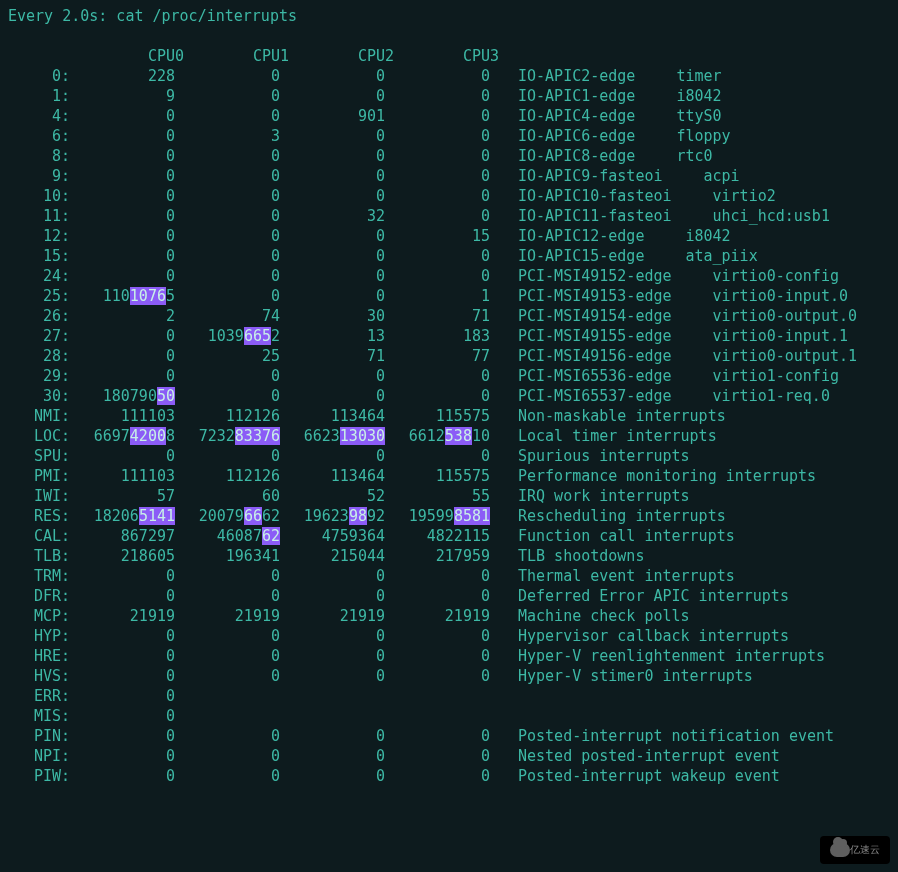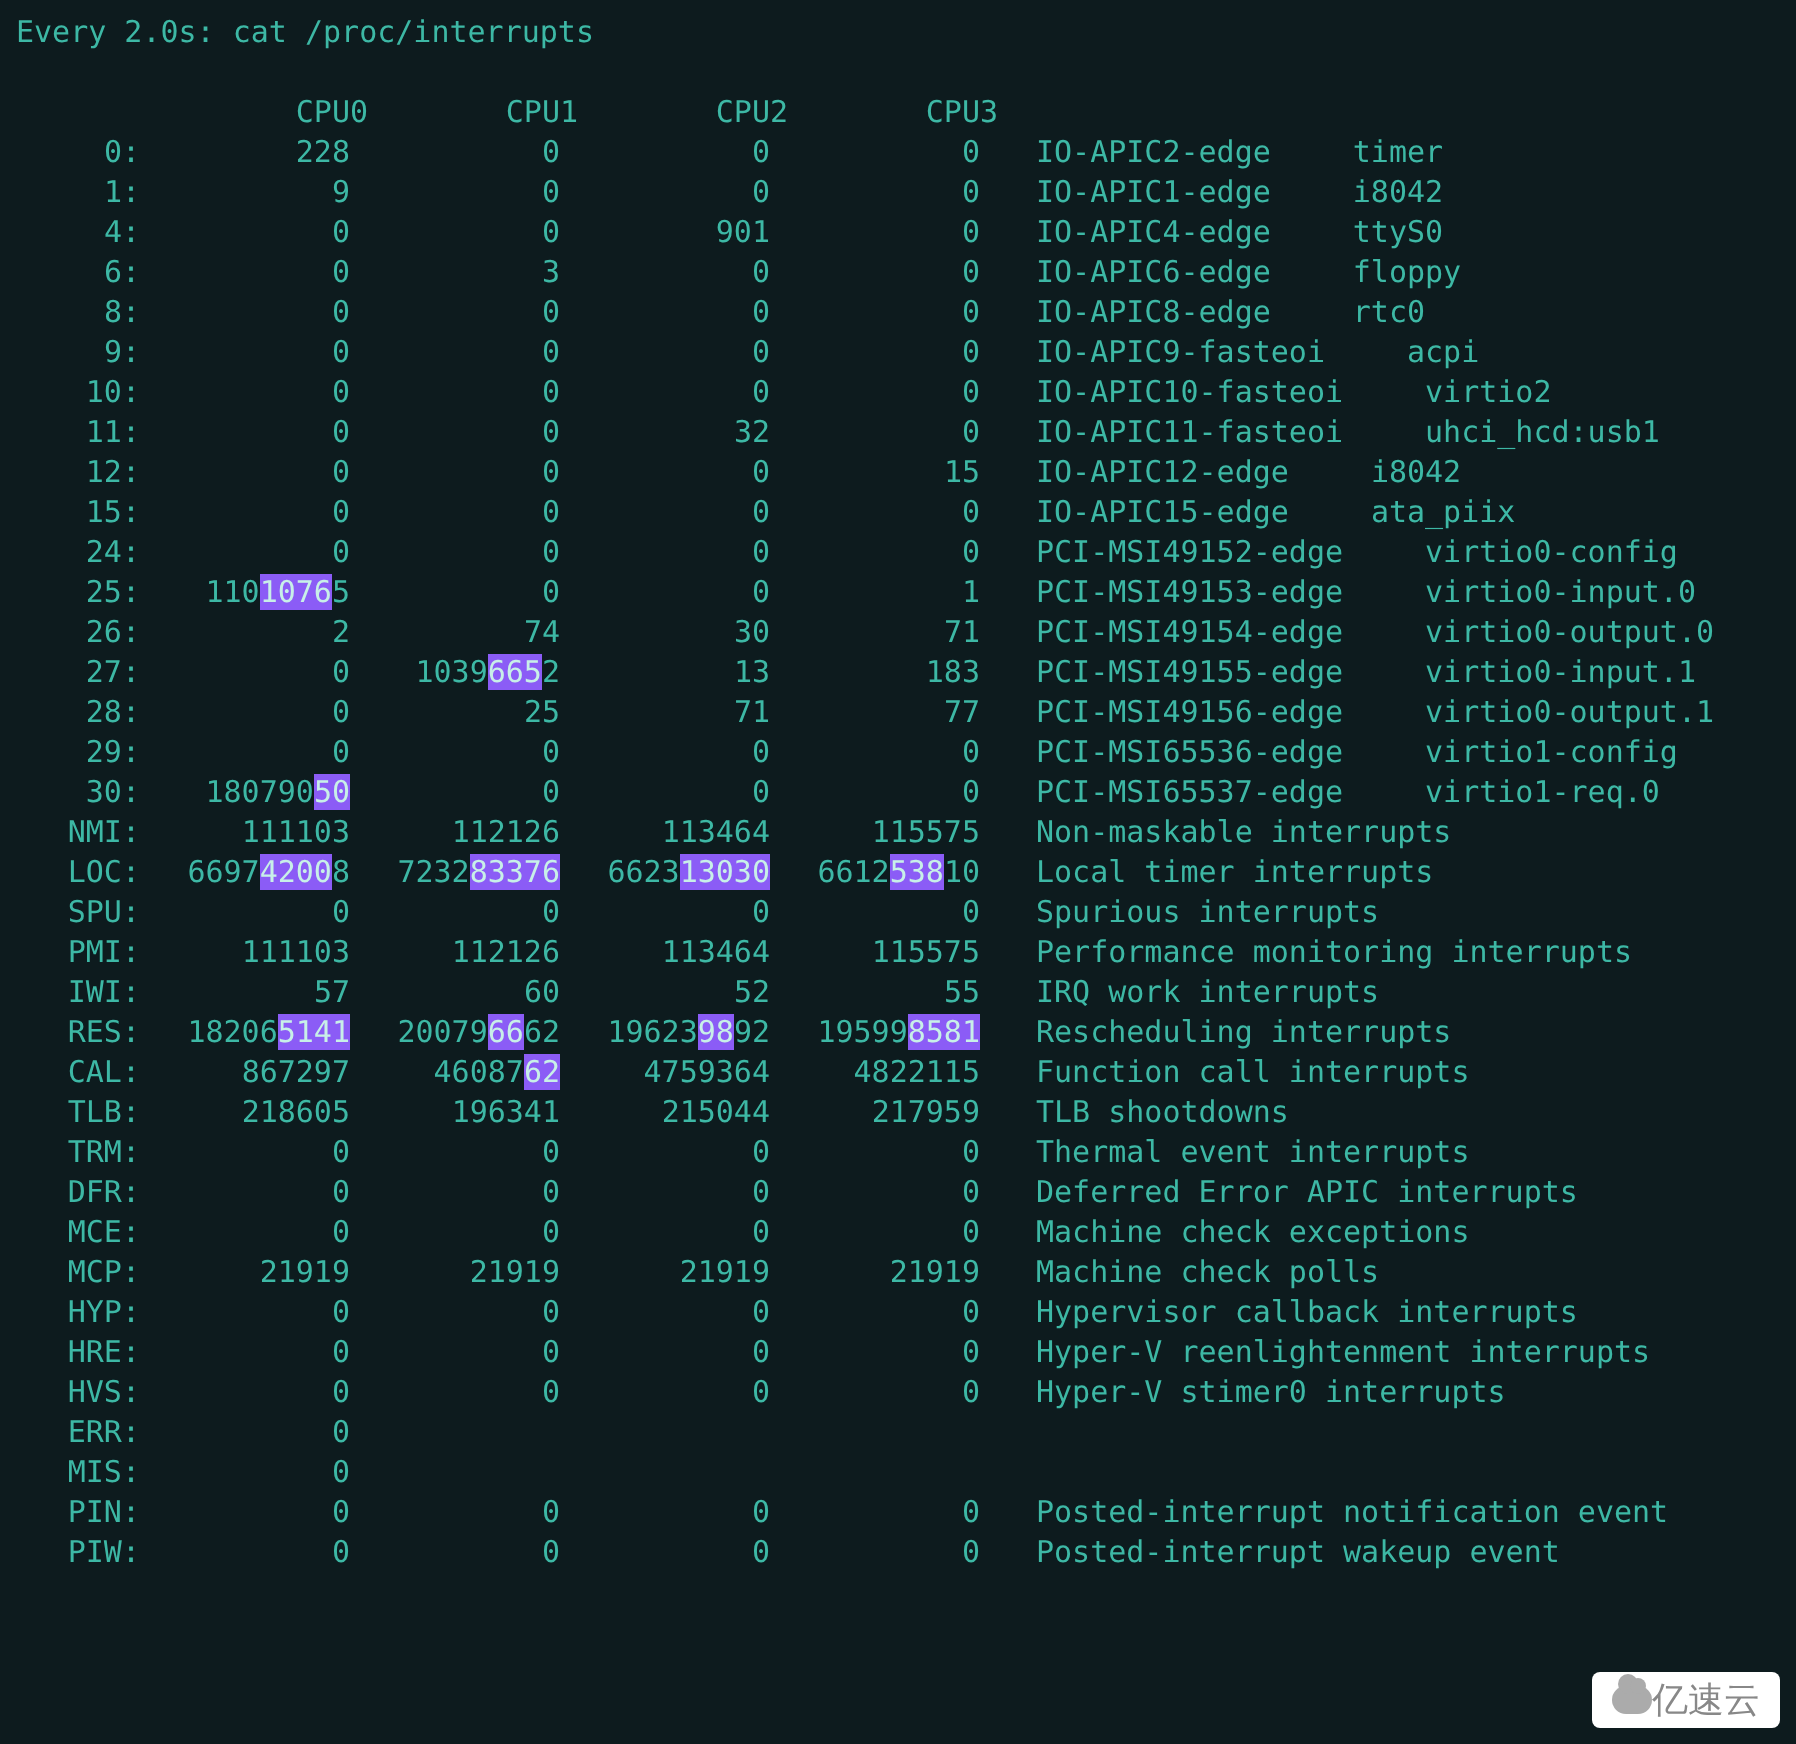--- a/index.html
+++ b/index.html
@@ -21,24 +21,24 @@
   .cpu  { display:inline-block; width: 105px; text-align: right; }
   .src  { display:inline-block; padding-left: 28px; }
   .edge { display:inline-block;text-align:center; }
   .dev  { display:inline-block;margin-left:41px; }
   .hl   { background: #8b5cf6; color: #c8f0e8; }
   .cpuhdr { display:inline-block; width:105px; text-align:right; }
   .watermark {
     position: fixed;
     right: 8px;
     bottom: 8px;
-    background: #ffffff;
+    background: #000000;
     color: #888;
     font-family: sans-serif;
-    font-size: 18px;
+    font-size: 10px;
     padding: 4px 10px;
     border-radius: 4px;
     display:flex;
     align-items:center;
     gap:0;
   }
   .watermark .cloud {
     display:inline-block;
     width:20px; height:14px;
     background:#888;
@@ -83,27 +83,27 @@
     <div class="row"><span class="label">NMI:</span><span class="cpu">111103</span><span class="cpu">112126</span><span class="cpu">113464</span><span class="cpu">115575</span><span class="src">Non-maskable interrupts</span></div>
     <div class="row"><span class="label">LOC:</span><span class="cpu"><span>6697</span><span class="hl">4200</span><span>8</span></span><span class="cpu"><span>7232</span><span class="hl">83376</span></span><span class="cpu"><span>6623</span><span class="hl">13030</span></span><span class="cpu"><span>6612</span><span class="hl">538</span><span>10</span></span><span class="src">Local timer interrupts</span></div>
     <div class="row"><span class="label">SPU:</span><span class="cpu">0</span><span class="cpu">0</span><span class="cpu">0</span><span class="cpu">0</span><span class="src">Spurious interrupts</span></div>
     <div class="row"><span class="label">PMI:</span><span class="cpu">111103</span><span class="cpu">112126</span><span class="cpu">113464</span><span class="cpu">115575</span><span class="src">Performance monitoring interrupts</span></div>
     <div class="row"><span class="label">IWI:</span><span class="cpu">57</span><span class="cpu">60</span><span class="cpu">52</span><span class="cpu">55</span><span class="src">IRQ work interrupts</span></div>
     <div class="row"><span class="label">RES:</span><span class="cpu"><span>18206</span><span class="hl">5141</span></span><span class="cpu"><span>20079</span><span class="hl">66</span><span>62</span></span><span class="cpu"><span>19623</span><span class="hl">98</span><span>92</span></span><span class="cpu"><span>19599</span><span class="hl">8581</span></span><span class="src">Rescheduling interrupts</span></div>
     <div class="row"><span class="label">CAL:</span><span class="cpu">867297</span><span class="cpu"><span>46087</span><span class="hl">62</span></span><span class="cpu">4759364</span><span class="cpu">4822115</span><span class="src">Function call interrupts</span></div>
     <div class="row"><span class="label">TLB:</span><span class="cpu">218605</span><span class="cpu">196341</span><span class="cpu">215044</span><span class="cpu">217959</span><span class="src">TLB shootdowns</span></div>
     <div class="row"><span class="label">TRM:</span><span class="cpu">0</span><span class="cpu">0</span><span class="cpu">0</span><span class="cpu">0</span><span class="src">Thermal event interrupts</span></div>
     <div class="row"><span class="label">DFR:</span><span class="cpu">0</span><span class="cpu">0</span><span class="cpu">0</span><span class="cpu">0</span><span class="src">Deferred Error APIC interrupts</span></div>
-    <div class="row"><span class="label">MCE:</span><span class="cpu">0</span><span class="cpu">0</span><span class="cpu">0</span><span class="cpu">0</span><span class="src">Machine check exceptions</span></div>
     <div class="row"><span class="label">MCP:</span><span class="cpu">21919</span><span class="cpu">21919</span><span class="cpu">21919</span><span class="cpu">21919</span><span class="src">Machine check polls</span></div>
     <div class="row"><span class="label">HYP:</span><span class="cpu">0</span><span class="cpu">0</span><span class="cpu">0</span><span class="cpu">0</span><span class="src">Hypervisor callback interrupts</span></div>
     <div class="row"><span class="label">HRE:</span><span class="cpu">0</span><span class="cpu">0</span><span class="cpu">0</span><span class="cpu">0</span><span class="src">Hyper-V reenlightenment interrupts</span></div>
     <div class="row"><span class="label">HVS:</span><span class="cpu">0</span><span class="cpu">0</span><span class="cpu">0</span><span class="cpu">0</span><span class="src">Hyper-V stimer0 interrupts</span></div>
     <div class="row"><span class="label">ERR:</span><span class="cpu">0</span></div>
     <div class="row"><span class="label">MIS:</span><span class="cpu">0</span></div>
     <div class="row"><span class="label">PIN:</span><span class="cpu">0</span><span class="cpu">0</span><span class="cpu">0</span><span class="cpu">0</span><span class="src">Posted-interrupt notification event</span></div>
+    <div class="row"><span class="label">NPI:</span><span class="cpu">0</span><span class="cpu">0</span><span class="cpu">0</span><span class="cpu">0</span><span class="src">Nested posted-interrupt event</span></div>
     <div class="row"><span class="label">PIW:</span><span class="cpu">0</span><span class="cpu">0</span><span class="cpu">0</span><span class="cpu">0</span><span class="src">Posted-interrupt wakeup event</span></div>
   </div>
 
 <div class="watermark">
   <span class="cloud"></span>
   <span>亿速云</span>
 </div>
 
 </body></html>

